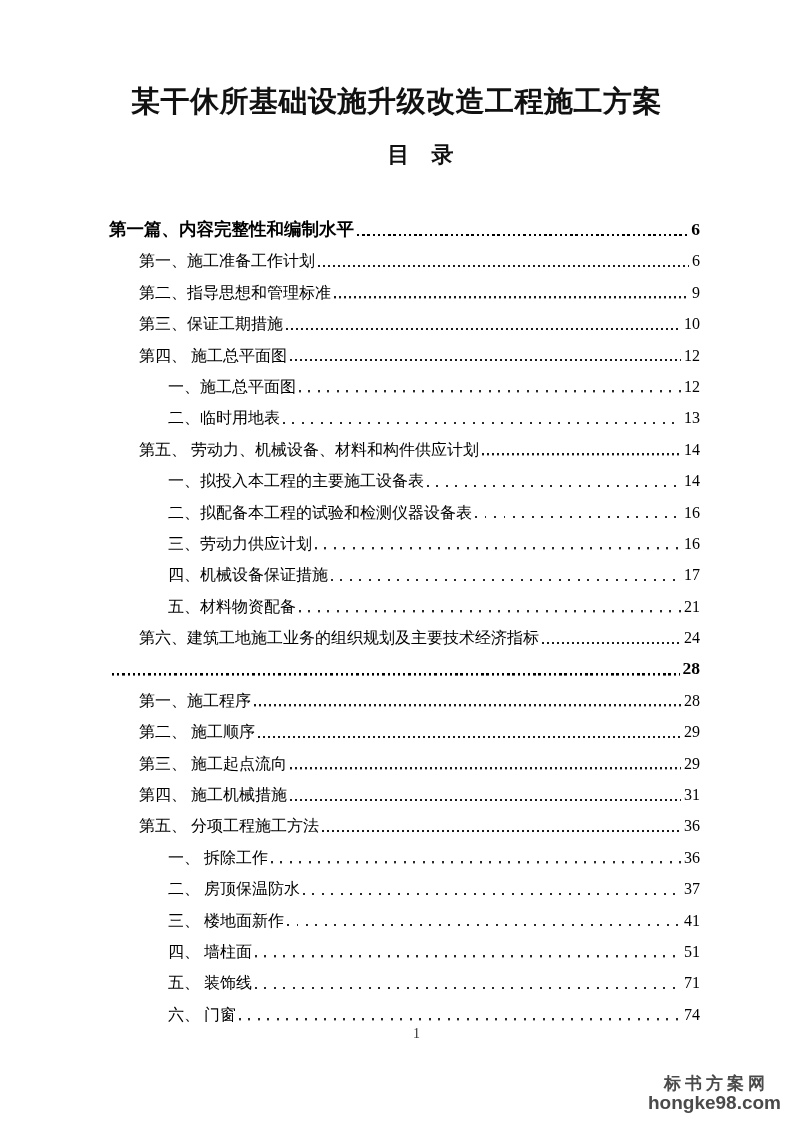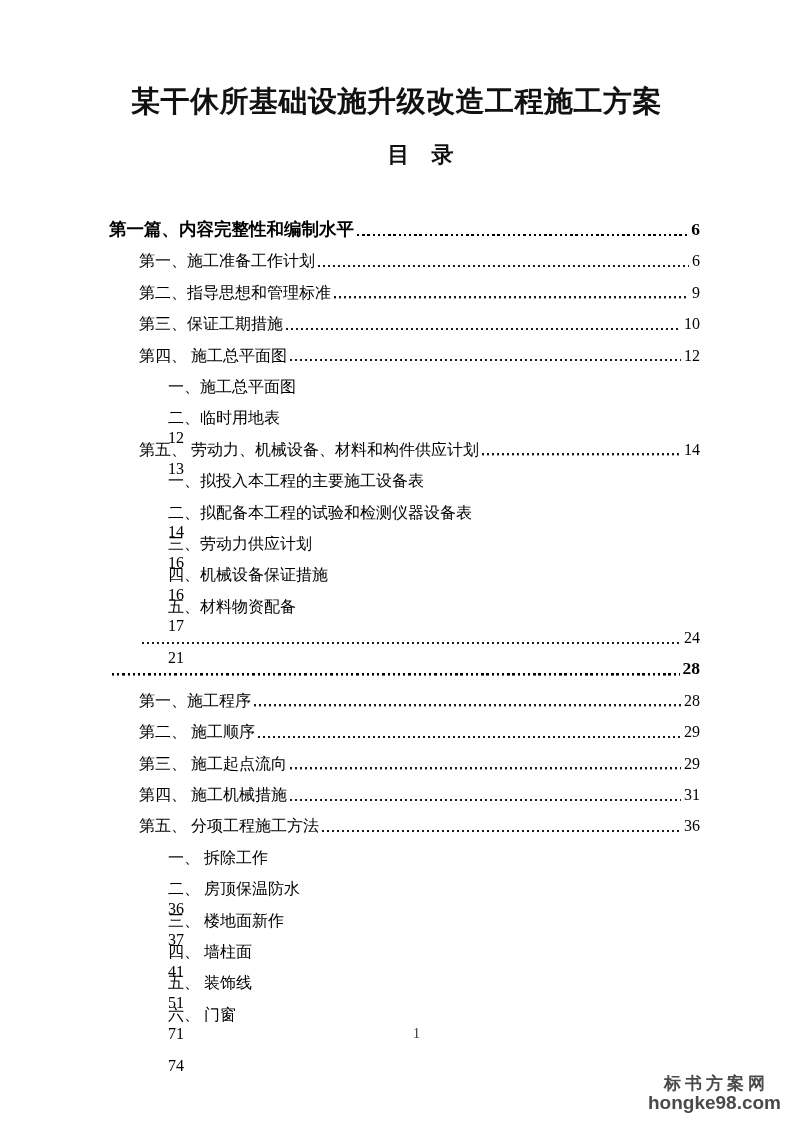--- a/index.html
+++ b/index.html
@@ -41,21 +41,21 @@
   .toc-row {
     display: flex;
     align-items: flex-start;
     height: 31.4px;
     line-height: 31.4px;
     font-size: 16px;
     white-space: nowrap;
   }
   .toc-row.level-1 { font-weight: bold; font-size: 17.5px; }
   .toc-row.level-2 { padding-left: 30px; }
-  .toc-row.level-3 { padding-left: 59px; flex-direction: column; }
+  .toc-row.level-3 { padding-left: 59px; }
   .toc-label { flex: 0 0 auto; }
   .toc-page  { flex: 0 0 auto; }
   .leader {
     flex: 1 1 auto;
     height: 2.4px;
     margin: 19.5px 3px 0 3px;
     background-repeat: repeat-x;
     background-position: left bottom;
   }
   .leader-dense .leader {
@@ -167,20 +167,21 @@
         <span class="toc-label">四、机械设备保证措施</span>
         <span class="leader"></span>
         <span class="toc-page">17</span>
       </div>
       <div class="toc-row level-3 leader-spaced">
         <span class="toc-label">五、材料物资配备</span>
         <span class="leader"></span>
         <span class="toc-page">21</span>
       </div>
       <div class="toc-row level-2 leader-dense">
+        <span class="toc-label">第六、建筑工地施工业务的组织规划及主要技术经济指标</span>
         <span class="leader"></span>
         <span class="toc-page">24</span>
       </div>
       <div class="toc-row level-1 leader-dense">
         <span class="leader"></span>
         <span class="toc-page">28</span>
       </div>
       <div class="toc-row level-2 leader-dense">
         <span class="toc-label">第一、施工程序</span>
         <span class="leader"></span>

